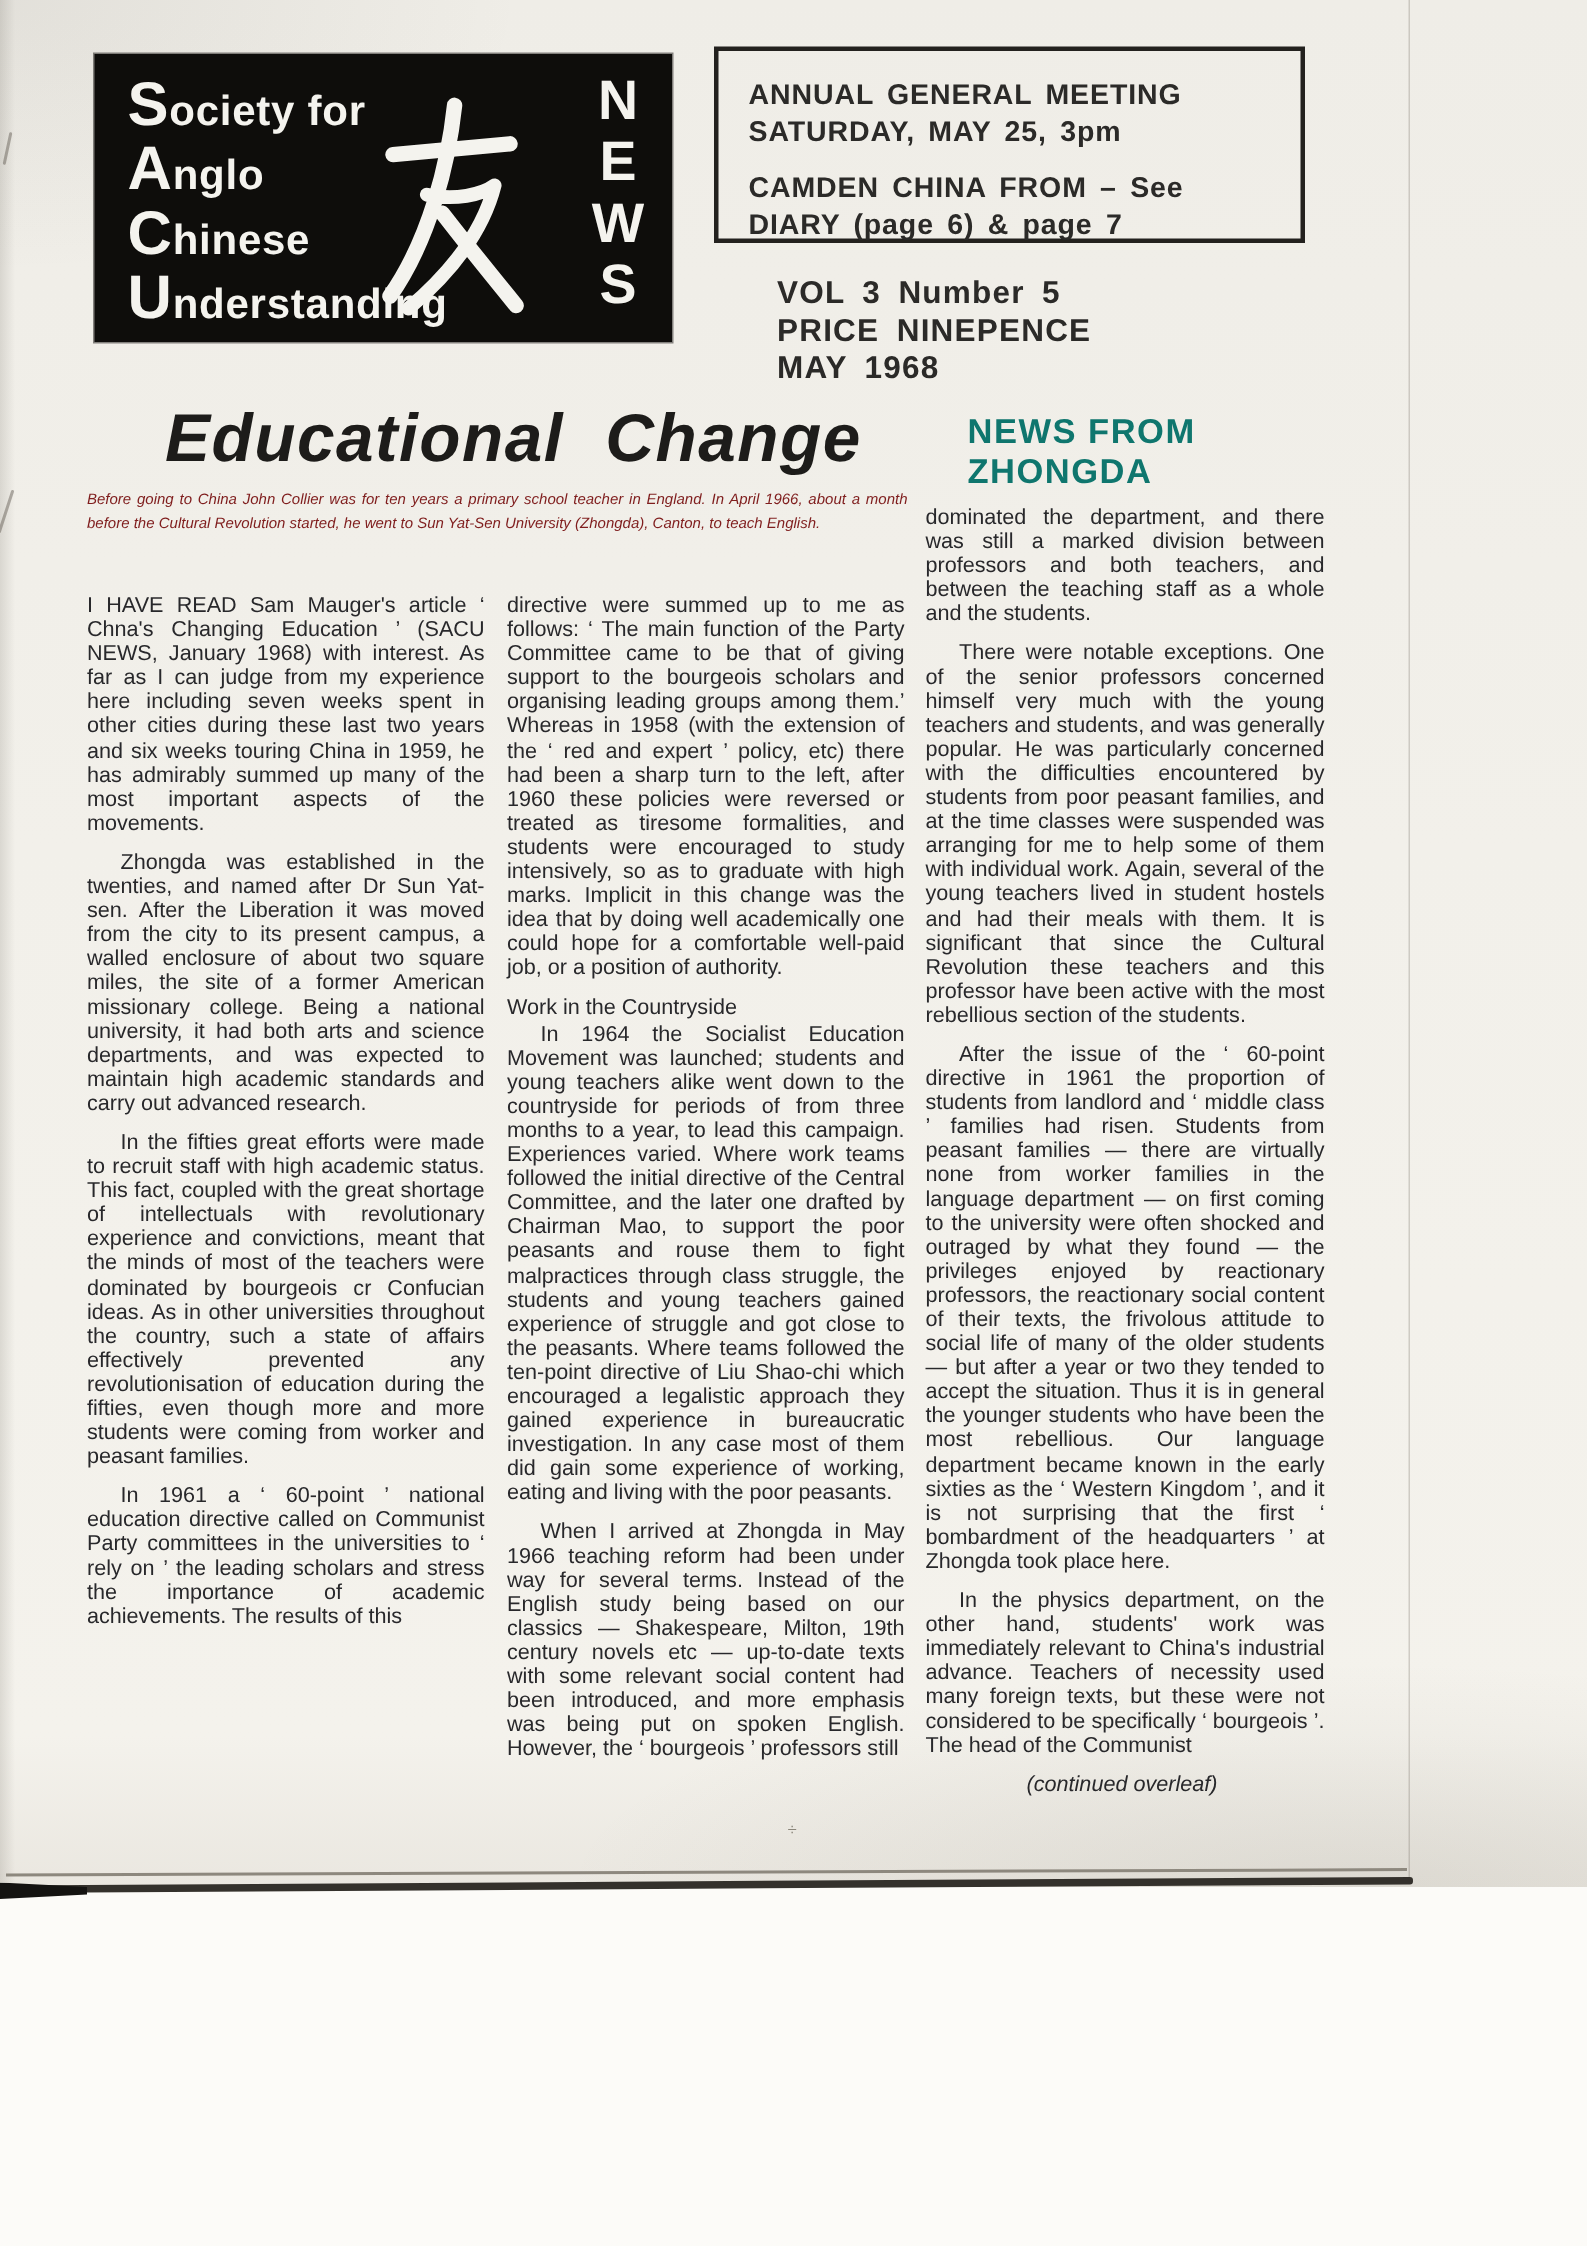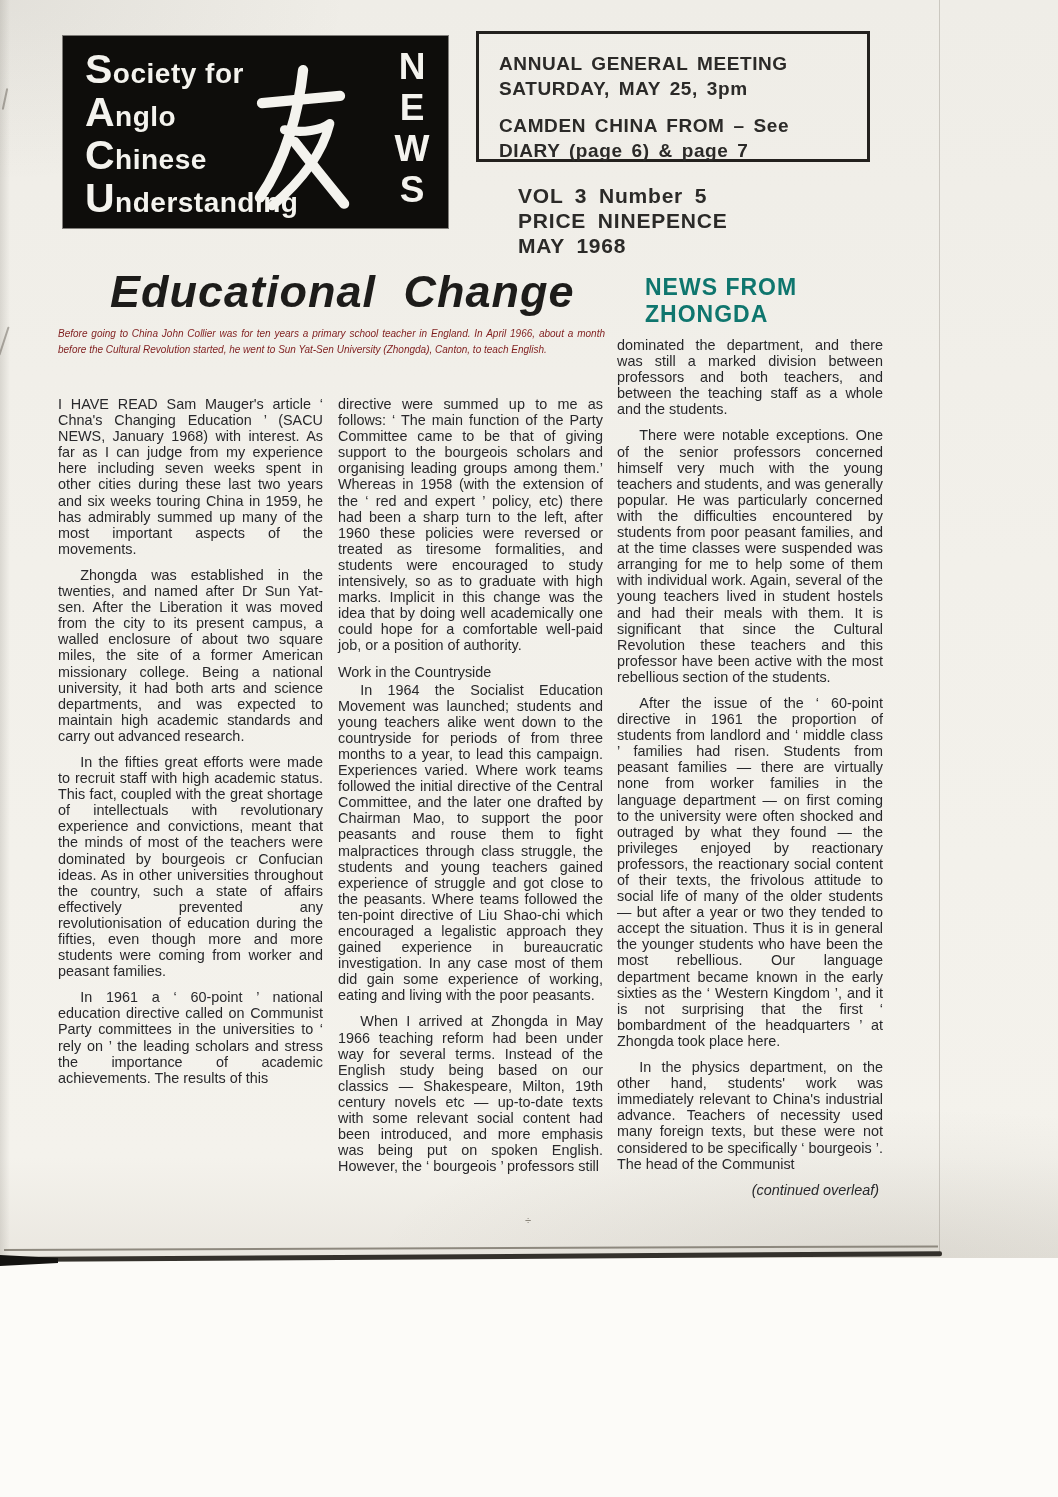--- a/index.html
+++ b/index.html
@@ -70,21 +70,21 @@
   .col{position:absolute;width:265px;font-size:14.4px;line-height:16.1px;text-align:justify;
     -webkit-hyphens:auto;hyphens:auto;}
   .col1{left:58px;top:396px;}
   .col2{left:338px;top:396px;}
   .col3{left:617px;top:274px;width:266px;}
   .para{margin:0 0 10px 0;}
   .indent{text-indent:1.55em;}
   .sub-head{font-weight:normal;margin:2px 0 2px 0;text-align:left;}
   .col3-head{margin:0 0 9px 28px;text-align:left;line-height:27px;}
   .col3-head .hl{font-size:23px;font-weight:bold;letter-spacing:1px;color:#0f766e;}
-  .continued{margin-top:8px;text-align:right;font-style:italic;padding-right:4px;}
+  .continued{margin-top:8px;text-align:center;font-style:italic;padding-right:4px;}
 </style>
 </head>
 <body>
 
 <div class="paper"></div>
 <div class="paper-edge-shade"></div>
 <div class="fold-line"></div>
 <div class="scan-tick tick1"></div>
 <div class="scan-tick tick2"></div>
 

